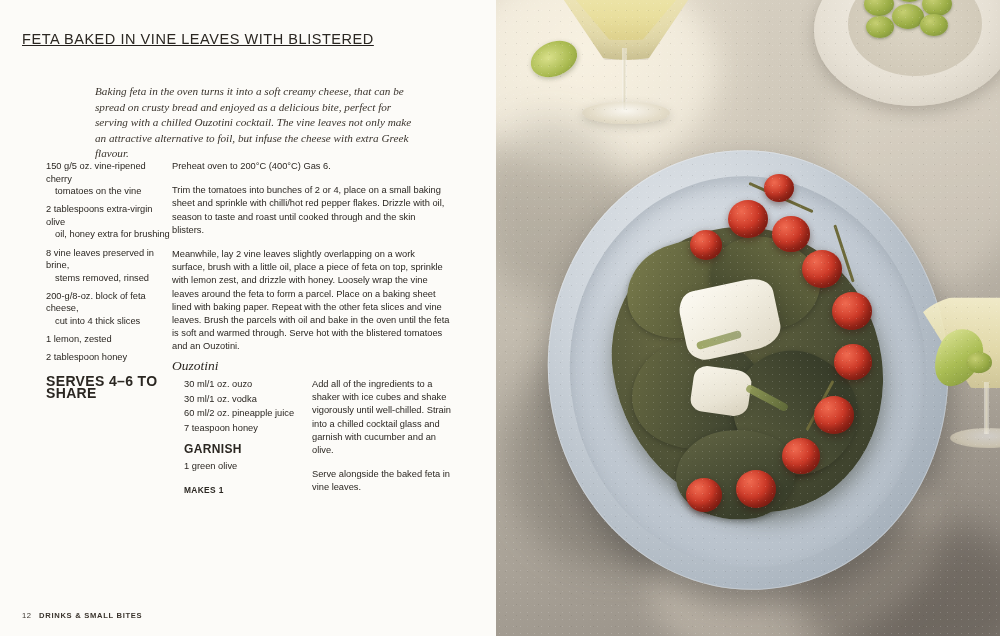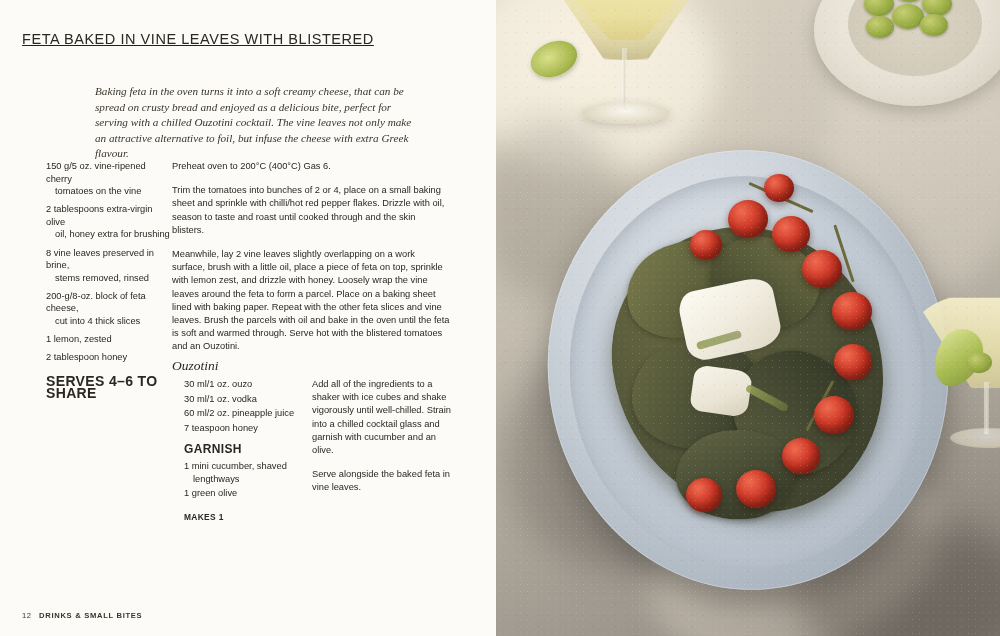--- a/index.html
+++ b/index.html
@@ -468,24 +468,20 @@
         <span>30 ml/1 oz. vodka</span>
       </div>
       <div class="ing-item">
         <span>60 ml/2 oz. pineapple juice</span>
       </div>
       <div class="ing-item">
         <span>7 teaspoon honey</span>
       </div>
       <div class="sub-head">GARNISH</div>
       <div class="ing-item">
-        <span>1 mini cucumber, shaved</span>
-        <span class="cont">lengthways</span>
-      </div>
-      <div class="ing-item">
         <span>1 green olive</span>
       </div>
       <div class="makes">MAKES 1</div>
     </div>
 
     <div class="cocktail-method">
       <p>Add all of the ingredients to a shaker with ice cubes and shake vigorously until well-chilled. Strain into a chilled cocktail glass and garnish with cucumber and an olive.</p>
       <p>Serve alongside the baked feta in vine leaves.</p>
     </div>
 

